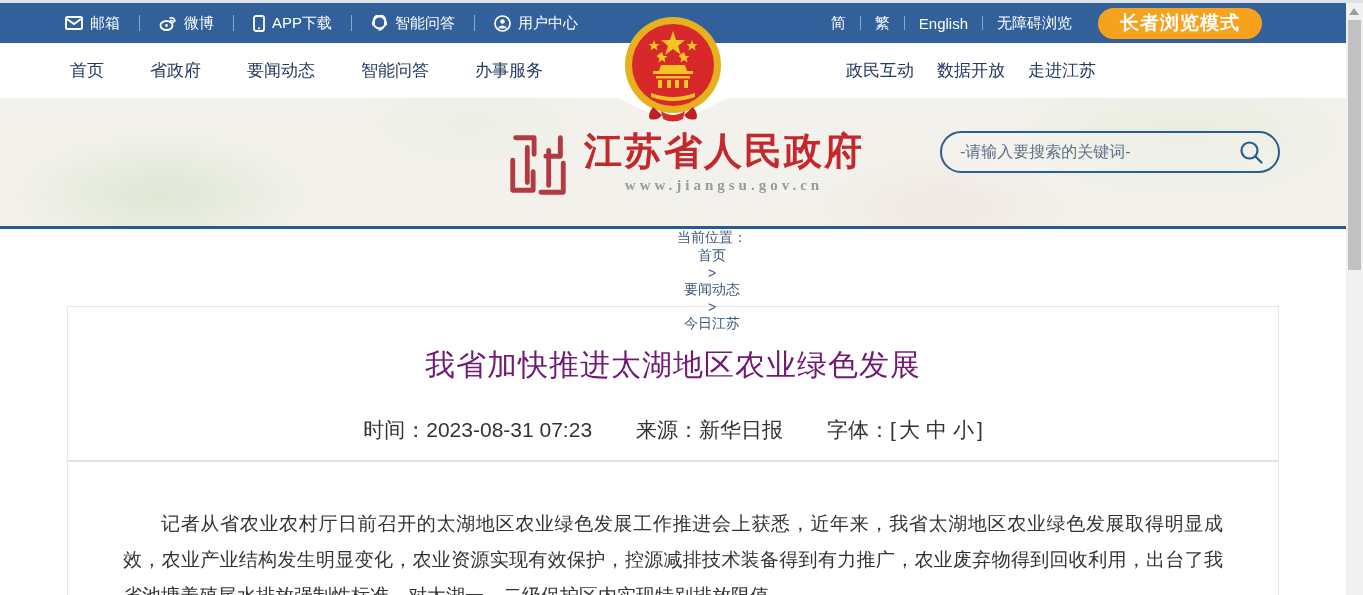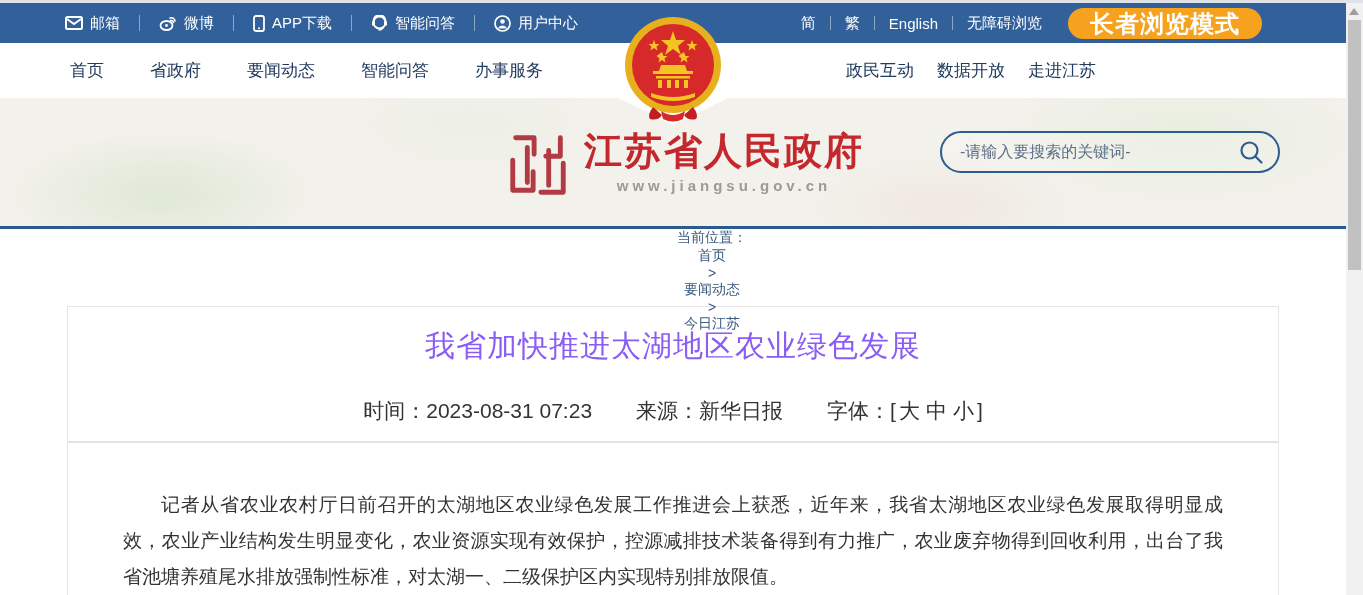--- a/index.html
+++ b/index.html
@@ -11,21 +11,21 @@
 
   
   .topbar { height:40px; background:#31609b; display:flex; align-items:center; color:#fff; }
   .topbar-left { display:flex; align-items:center; margin-left:65px; }
   .tb-item { display:flex; align-items:center; gap:7px; font-size:15px; color:#fff; cursor:pointer; white-space:nowrap; }
   .tb-sep { width:1px; height:16px; background:rgba(255,255,255,.45); margin:0 19px; }
   .topbar-right { margin-left:auto; display:flex; align-items:center; margin-right:84px; }
   .lang-item { font-size:15px; color:#fff; cursor:pointer; white-space:nowrap; }
   .lang-sep { width:1px; height:14px; background:rgba(255,255,255,.45); margin:0 14px; }
   .elder-btn { margin-left:26px; background:#f6a21e; color:#fff; border:none; border-radius:16px;
-    height:31px; padding:0 22px; font-size:24px; font-weight:bold; letter-spacing:1px; cursor:pointer;
+    height:31px; padding:0 22px; font-size:19px; font-weight:bold; letter-spacing:1px; cursor:pointer;
     font-family:inherit; }
 
   
   .nav { height:55px; background:#fff; display:flex; align-items:center; position:relative; }
   .nav-left { display:flex; gap:46px; margin-left:70px; }
   .nav-right { display:flex; gap:23px; margin-left:auto; margin-right:250px; }
   .nav-item { font-size:17px; color:#223a5e; cursor:pointer; white-space:nowrap; }
 
   
   .pennant { position:absolute; left:598px; top:40px; width:150px; height:82px; background:#fff;
@@ -34,21 +34,21 @@
   .emblem { position:absolute; left:623px; top:12px; width:100px; height:108px; z-index:11; }
 
   
   .banner { position:relative; height:131px; border-bottom:3px solid #2b5a8e;
     background:#f2f1eb;
     background-image:
       radial-gradient(220px 90px at 12% 75%, rgba(208,224,196,.55), rgba(208,224,196,0) 70%),
       radial-gradient(260px 100px at 88% 30%, rgba(226,235,214,.6), rgba(226,235,214,0) 70%),
       radial-gradient(200px 80px at 70% 85%, rgba(240,222,216,.5), rgba(240,222,216,0) 70%),
       radial-gradient(180px 70px at 35% 20%, rgba(233,238,226,.6), rgba(233,238,226,0) 70%); }
-  .brand { position:absolute; left:506px; top:33px; display:flex; align-items:flex-start; }
+  .brand { position:absolute; left:506px; top:33px; display:flex; align-items:flex-start;font-family:Liberation Serif, serif; }
   .seal { width:64px; height:68px; }
   .brand-text { margin-left:14px; }
   .site-title { font-size:38px; font-weight:bold; color:#c4282d; letter-spacing:2px; line-height:40px; white-space:nowrap; }
   .site-url { margin-top:6px; text-align:center; font-size:15px; font-weight:bold; color:#9a9a9a; letter-spacing:4px; }
   .search-box { position:absolute; right:66px; top:33px; width:340px; height:42px;
     border:2px solid #2d5c8e; border-radius:21px; display:flex; align-items:center;
     background:rgba(255,255,255,.15); padding:0 14px 0 18px; }
   .search-input { flex:1; border:none; outline:none; background:transparent; font-size:16px;
     color:#334b66; font-family:inherit; }
   .search-input::placeholder { color:#5d6f88; opacity:1; }
@@ -58,21 +58,21 @@
   .crumbbar { height:31px; background:#fff; display:flex; align-items:center; padding-left:78px;flex-direction:column; }
   .crumbbar, .crumbbar span { font-size:14px; color:#3a5a7e; }
   .crumb-home { width:16px; height:15px; margin-right:7px; }
   .crumb-link { cursor:pointer; margin:0 5px; }
   .crumb-sep { margin:0 2px; color:#3a5a7e; }
 
   
   .main { background:#fff; padding-top:46px; }
   .article-card { width:1212px; margin:0 auto; border:1px solid #e6e6e6; background:#fff;
     padding-bottom:120px; }
-  .article-title { margin-top:19px; text-align:center; font-size:30px; color:#8b5cf6; font-weight:500;
+  .article-title { margin-top:38px; text-align:center; font-size:30px; color:#701a75; font-weight:500;
     letter-spacing:1px; }
   .meta-row { margin-top:30px; display:flex; justify-content:center; gap:44px; font-size:21px; color:#333; }
   .meta-item { white-space:nowrap; }
   .meta-sizes span { cursor:pointer; margin:0 3px; }
   .divider { margin-top:16px; border-bottom:2px solid #e2e2e2; }
   .article-body { margin-top:44px; padding:0 55px; font-size:19px; color:#333; line-height:36px;
     text-align:justify; text-indent:2em; }
 
   
   .scrollbar { position:absolute; top:3px; right:0; width:17px; height:592px; background:#f1f1f1; }

